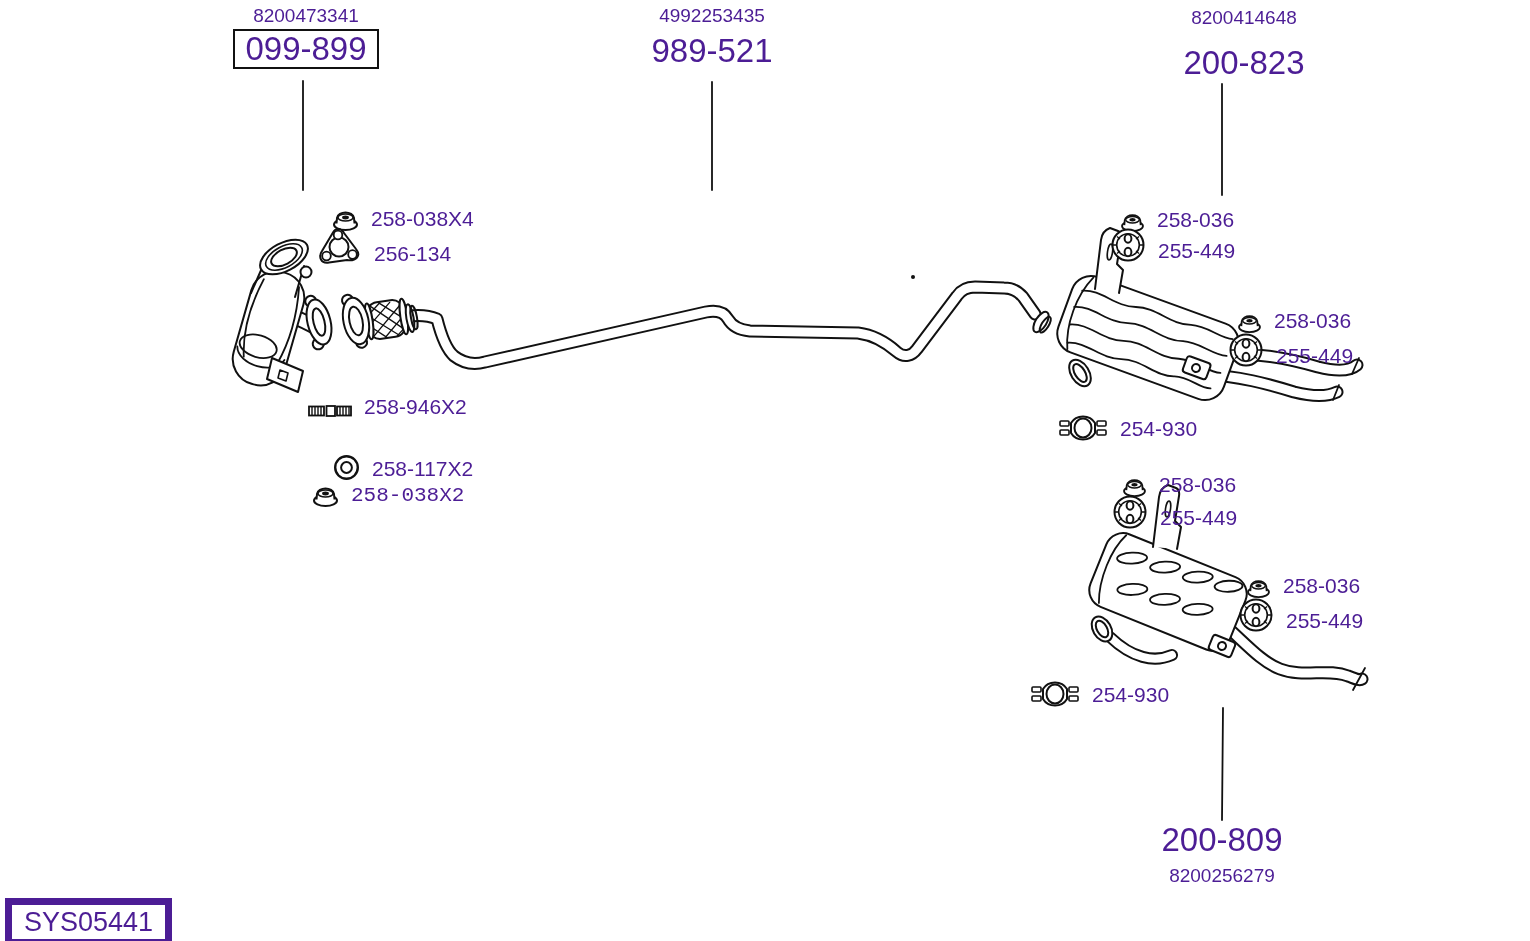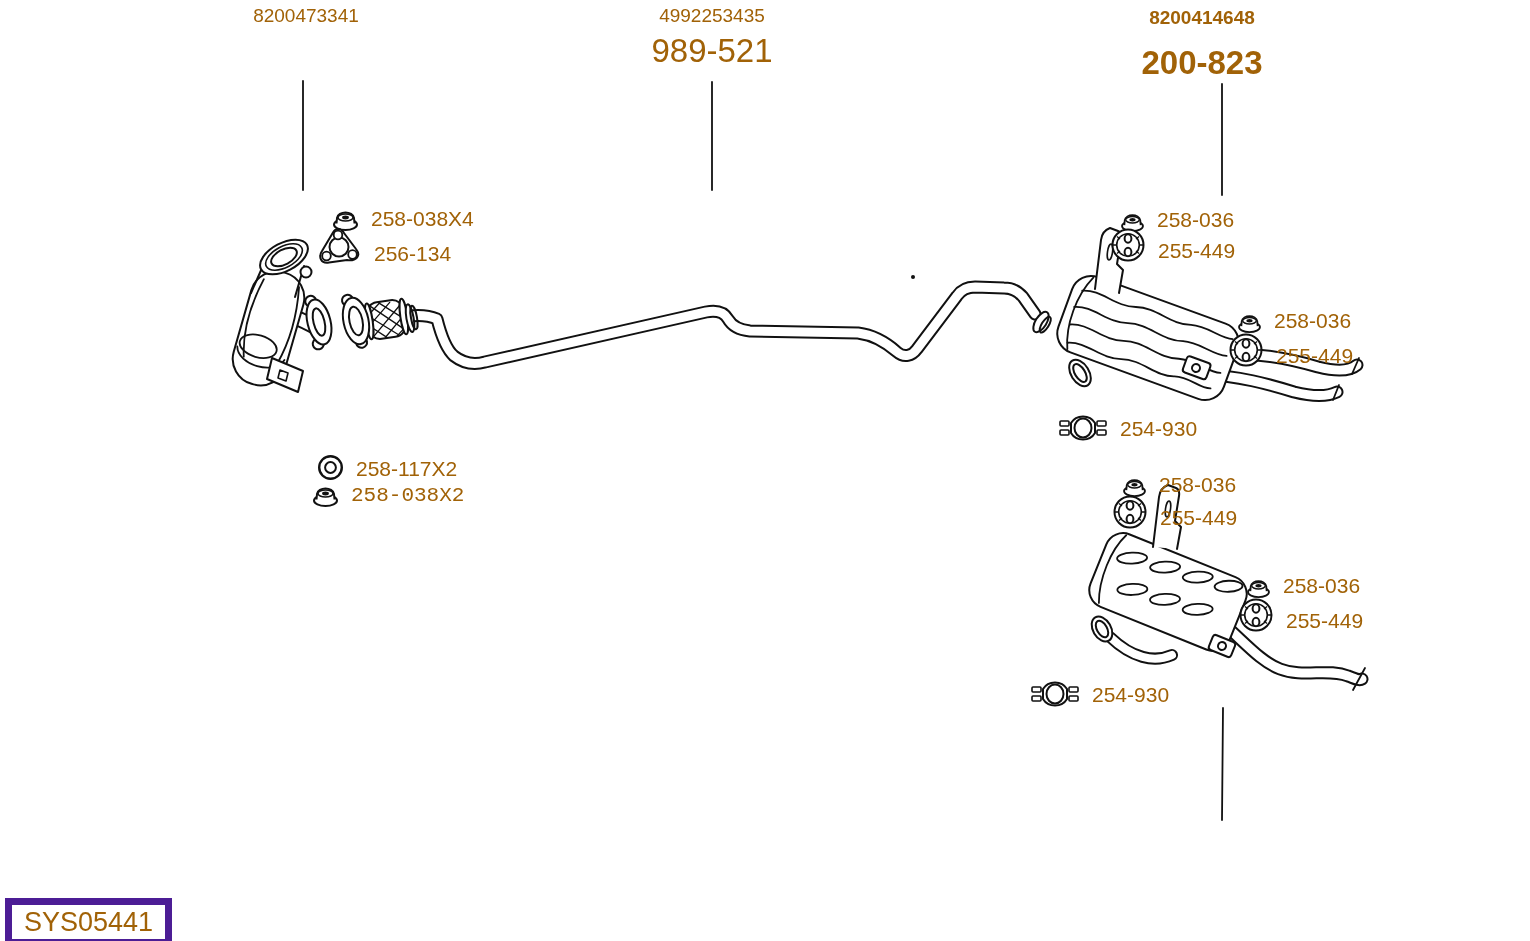--- a/index.html
+++ b/index.html
@@ -1,17 +1,17 @@
 <!DOCTYPE html>
 <html><head>
 <meta charset="utf-8">
 <style>
   html,body{margin:0;padding:0;background:#fff;}
   .canvas{position:relative;width:1530px;height:941px;background:#fff;overflow:hidden;
-          font-family:"Liberation Sans","DejaVu Sans",sans-serif;color:#a16207;}
+          font-family:"Liberation Sans","DejaVu Sans",sans-serif;color:#4c1d95;}
   #artwork{position:absolute;left:0;top:0;}
   .assembly{position:absolute;text-align:center;}
   .oe{font-size:19px;line-height:20px;white-space:nowrap;}
   .code{font-size:33px;line-height:36px;white-space:nowrap;}
   .boxed{display:inline-block;border:2px solid #111;padding:0 10px;margin-top:3px;}
   .fitting{position:absolute;display:flex;align-items:flex-end;gap:12px;height:40px;}
   .code-sm{font-size:21px;white-space:nowrap;}
   .icon{display:block;flex:0 0 auto;}
   .sysbox{position:absolute;left:5px;top:898px;border:7px solid #4c1d95;padding:2px 12px;
           font-size:27px;line-height:30px;background:#fff;}
@@ -165,32 +165,39 @@
 
       <g transform="rotate(22 1222 646)">
         <rect x="1210" y="638" width="24" height="16" rx="3" fill="#fff"></rect>
         <circle cx="1222" cy="646" r="4"></circle>
       </g>
     </g>
   </svg>
 
   <div class="assembly" style="left:228px;top:6px;width:156px;">
     <div class="oe">8200473341</div>
+    <div class="boxed">
+      <span class="code">099-899</span>
+    </div>
   </div>
 
   <div class="assembly" style="left:636px;top:6px;width:152px;">
     <div class="oe">4992253435</div>
     <div class="code" style="margin-top:7px;">989-521</div>
   </div>
 
-  <div class="assembly" style="left:1126px;top:8px;width:152px;font-weight:bold;">
+  <div class="assembly" style="left:1168px;top:8px;width:152px;">
     <div class="oe">8200414648</div>
     <div class="code" style="margin-top:17px;">200-823</div>
   </div>
 
+  <div class="assembly" style="left:1146px;top:822px;width:152px;">
+    <div class="code">200-809</div>
+    <div class="oe" style="margin-top:8px;">8200256279</div>
+  </div>
 
   <div class="sysbox">
     <span>SYS05441</span>
   </div>
 
   <div class="fitting" style="left:332px;top:191px;">
     <svg class="icon" width="27" height="22" viewBox="0 0 27 22" fill="#fff" stroke="#111" stroke-width="2">
       <ellipse cx="13.5" cy="15.5" rx="11.5" ry="5.5"></ellipse>
       <path d="M4.5,14.5 L5,9 C5.5,5.5 9.5,3.5 13.5,3.5 C17.5,3.5 21.5,5.5 22,9 L22.5,14.5"></path>
       <ellipse cx="13.5" cy="8.5" rx="7.5" ry="3.5" stroke-width="1.6"></ellipse>
@@ -204,23 +211,33 @@
       <path d="M22,3 Q26,3 28,7 L40,23 Q44,28 41,31.5 Q38,35 31,34 L13,36.5 Q7,37.5 5,33.5 Q3,29.5 6,25 L17,6.5 Q19,3 22,3 Z"></path>
       <circle cx="23" cy="21" r="9.5"></circle>
       <circle cx="22" cy="9" r="4.3" stroke-width="1.8"></circle>
       <circle cx="36.5" cy="28.5" r="4.3" stroke-width="1.8"></circle>
       <circle cx="10.5" cy="30" r="4.3" stroke-width="1.8"></circle>
     </svg>
     <span class="code-sm">256-134</span>
   </div>
 
 
-
-
-  <div class="fitting" style="left:317px;top:441px;">
+  <div class="fitting" style="left:308px;top:379px;">
+    <svg class="icon" width="44" height="16" viewBox="0 0 44 16" fill="#fff" stroke="#111" stroke-width="1.8">
+      <rect x="1" y="3.5" width="15" height="9"></rect>
+      <path d="M4,4 L4,12 M7,4 L7,12 M10,4 L10,12 M13,4 L13,12" stroke-width="1.4"></path>
+      <rect x="18.5" y="3" width="8.5" height="10"></rect>
+      <rect x="29" y="3.5" width="14" height="9"></rect>
+      <path d="M32,4 L32,12 M35,4 L35,12 M38,4 L38,12 M41,4 L41,12" stroke-width="1.4"></path>
+    </svg>
+    <span class="code-sm">258-946X2</span>
+  </div>
+
+
+  <div class="fitting" style="left:333px;top:441px;">
     <svg class="icon" width="27" height="27" viewBox="0 0 27 27" fill="#fff" stroke="#111" stroke-width="2.4">
       <circle cx="13.5" cy="13.5" r="11.3"></circle>
       <circle cx="13.5" cy="13.5" r="5.4" stroke-width="2"></circle>
     </svg>
     <span class="code-sm">258-117X2</span>
   </div>
 
   <div class="fitting" style="left:312px;top:467px;font-family:Liberation Mono, monospace;">
     <svg class="icon" width="27" height="22" viewBox="0 0 27 22" fill="#fff" stroke="#111" stroke-width="2">
       <ellipse cx="13.5" cy="15.5" rx="11.5" ry="5.5"></ellipse>

